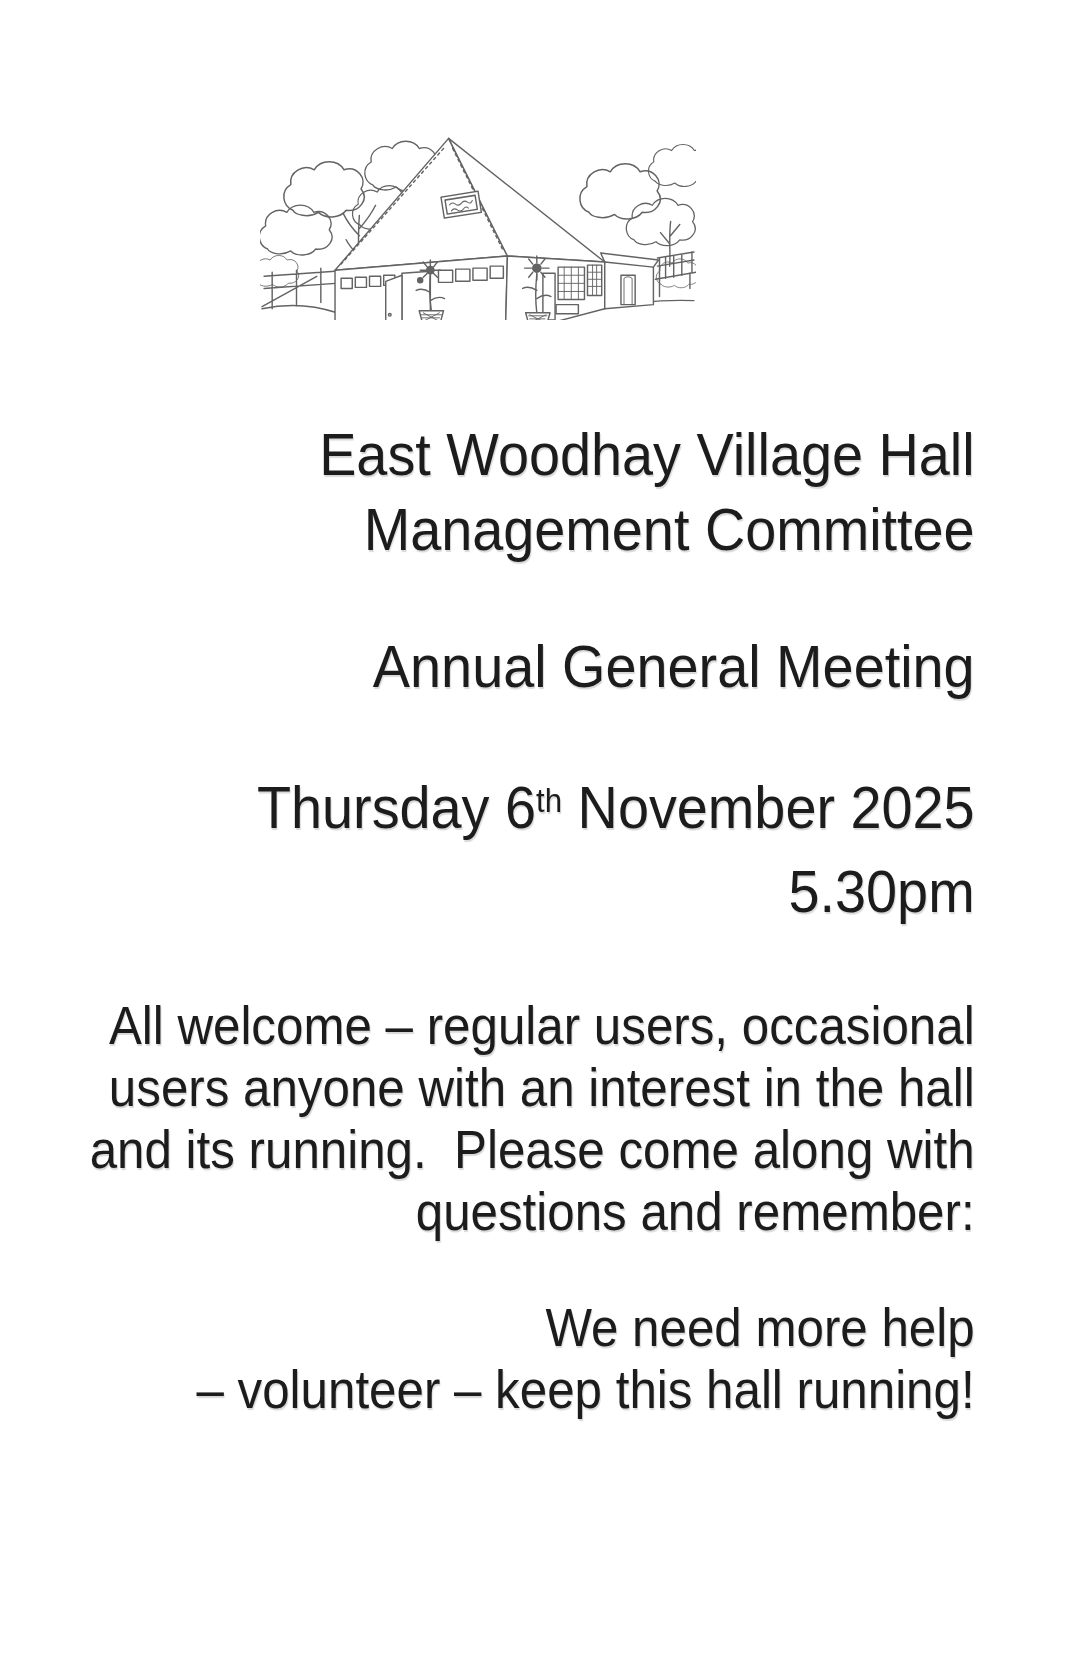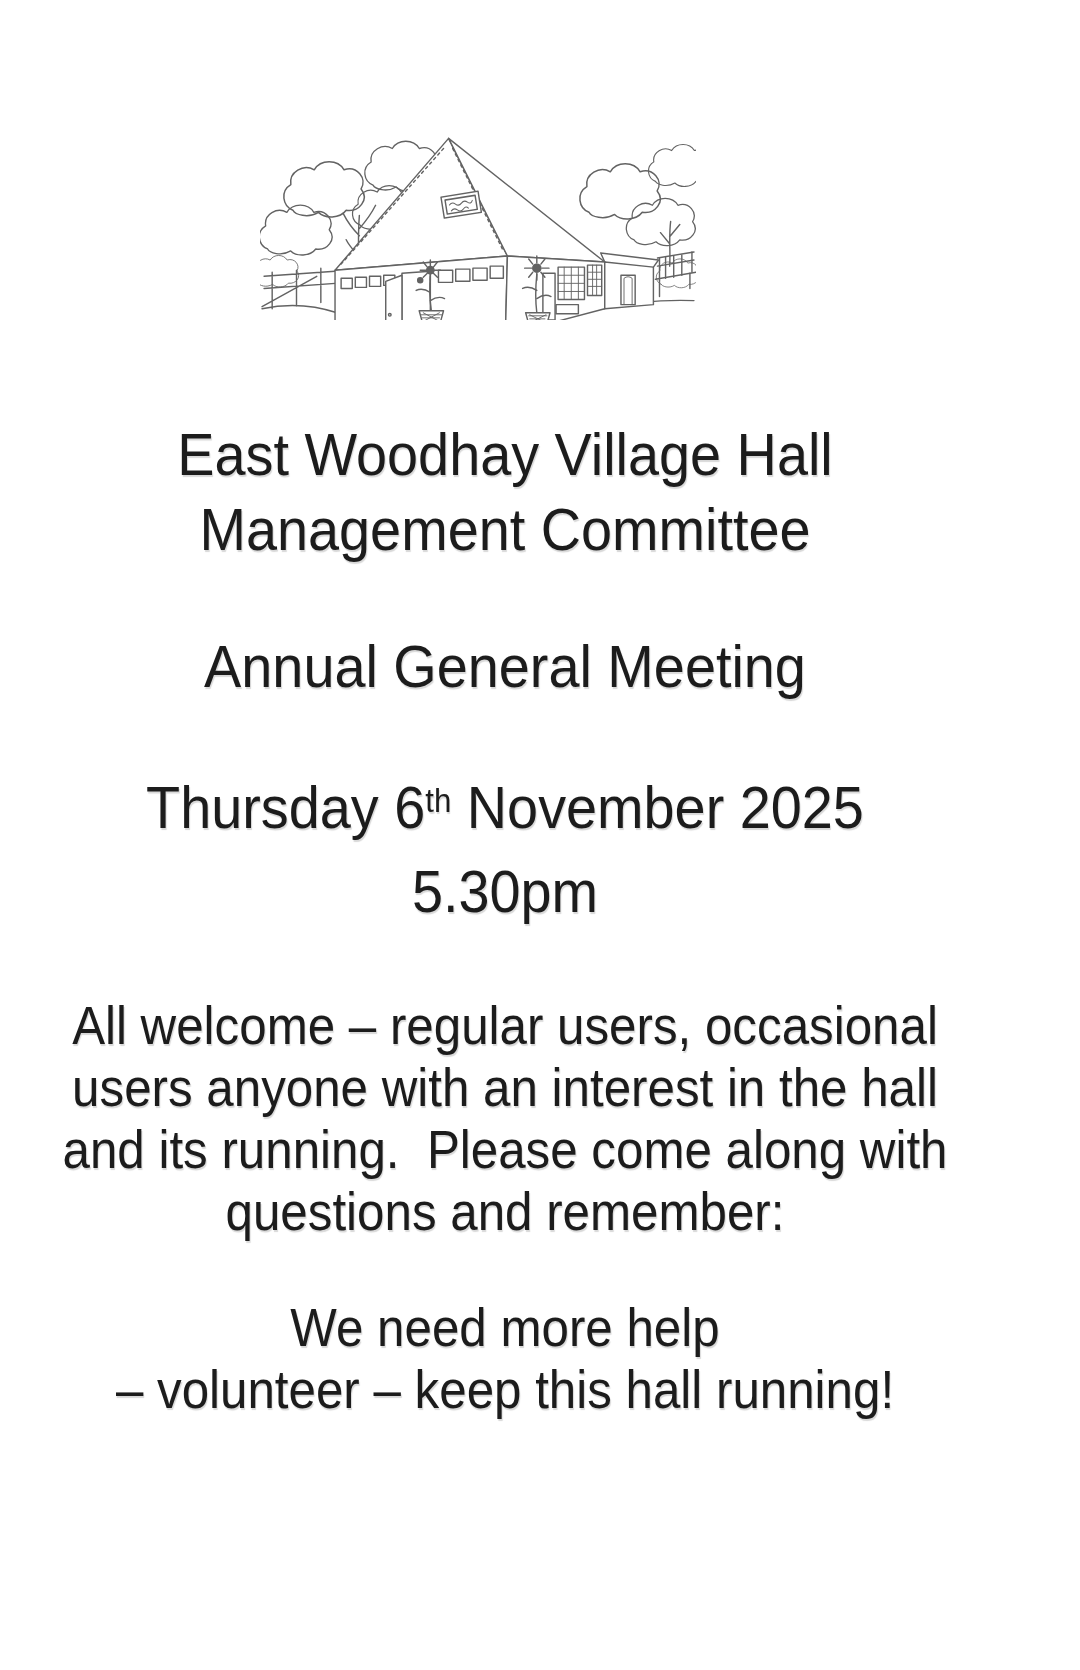--- a/index.html
+++ b/index.html
@@ -5,21 +5,21 @@
   html, body { margin: 0; padding: 0; background: #ffffff; }
   .page {
     position: relative;
     width: 1080px;
     height: 1670px;
     background: #ffffff;
     font-family: "Liberation Sans", sans-serif;
     color: #1c1c1c;
     overflow: hidden;
   }
-  .content { width: 1010px; text-align: center; }
+  .content { width: 1010px; text-align: right; }
   .line { white-space: pre-wrap; }
 
   .art {
     margin: 122px 0 0 260px;
     width: 436px;
     height: 198px;
     filter: blur(0.3px);
     opacity: 0.92;
   }
 

